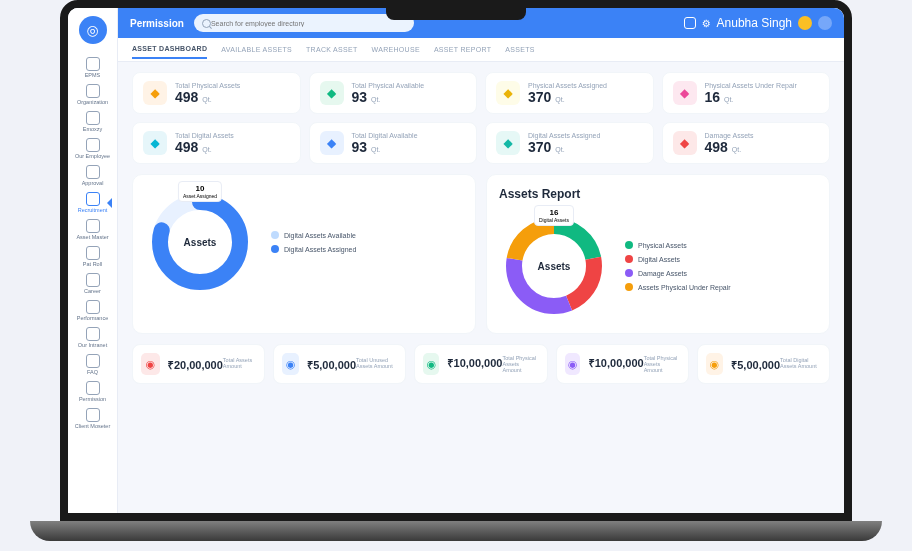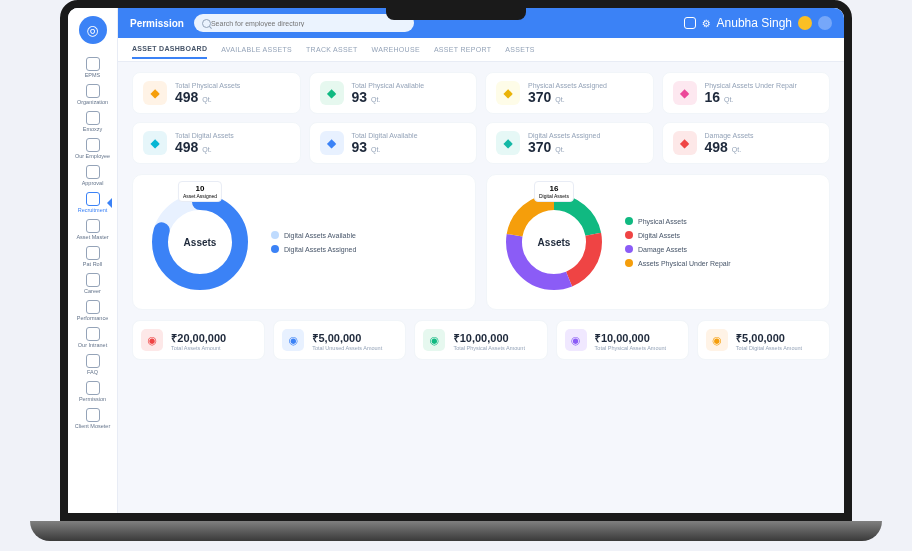--- a/index.html
+++ b/index.html
@@ -60,21 +60,21 @@
 .legend-item{display:flex;align-items:center;gap:5px;font-size:7px;color:#475569}
 .legend-dot{width:8px;height:8px;border-radius:50%}
 .amounts{display:grid;grid-template-columns:repeat(5,1fr);gap:8px}
 .amount{background:#fff;border-radius:8px;padding:8px;display:flex;align-items:center;gap:8px;border:1px solid #f1f5f9}
 .amount-icon{width:22px;height:22px;border-radius:5px;display:flex;align-items:center;justify-content:center;font-size:11px}
 .ai-red{background:#fde8e8;color:#ef4444}
 .ai-blue{background:#e8f1ff;color:#3b82f6}
 .ai-green{background:#e6f8ef;color:#10b981}
 .ai-purple{background:#f0e8ff;color:#8b5cf6}
 .ai-orange{background:#fff3e6;color:#f59e0b}
-.amount-body{display:flex;flex-direction:column}
+.amount-body{display:flex;flex-direction:row}
 .amount-value{font-size:11px;font-weight:700;color:#1e293b}
 .amount-label{font-size:5.5px;color:#94a3b8}
 </style>
 </head>
 <body>
 
 <div class="laptop-notch"></div>
 <div class="laptop">
 <div class="app">
   <div class="sidebar">
@@ -237,20 +237,21 @@
                     <span>Digital Assets Available</span>
                   </div>
                   <div class="legend-item">
                     <span class="legend-dot" style="background:#3b82f6"></span>
                     <span>Digital Assets Assigned</span>
                   </div>
                 </div>
           </div>
         </div>
         <div class="chart-card">
+          <div class="chart-title">Assets Report</div>
           <div class="chart-body">
             <div class="donut-wrap">
               <div class="donut-tip"><b>16</b><span>Digital Assets</span></div>
               <svg width="110" height="110" viewBox="0 0 110 110">
                 <circle cx="55" cy="55" r="40" fill="none" stroke="#10b981" stroke-width="16" stroke-dasharray="55 251" stroke-dashoffset="0" transform="rotate(-90 55 55)"></circle>
                 <circle cx="55" cy="55" r="40" fill="none" stroke="#ef4444" stroke-width="16" stroke-dasharray="55 251" stroke-dashoffset="-55" transform="rotate(-90 55 55)"></circle>
                 <circle cx="55" cy="55" r="40" fill="none" stroke="#8b5cf6" stroke-width="16" stroke-dasharray="85 251" stroke-dashoffset="-110" transform="rotate(-90 55 55)"></circle>
                 <circle cx="55" cy="55" r="40" fill="none" stroke="#f59e0b" stroke-width="16" stroke-dasharray="56 251" stroke-dashoffset="-195" transform="rotate(-90 55 55)"></circle>
               </svg>
               <div class="donut-center">Assets</div>

